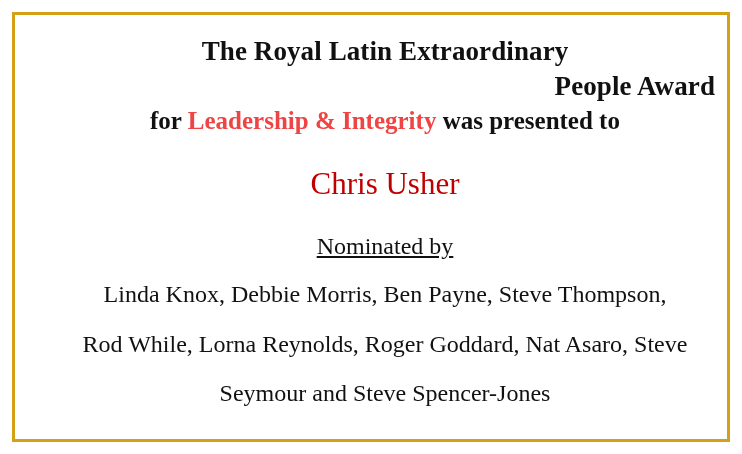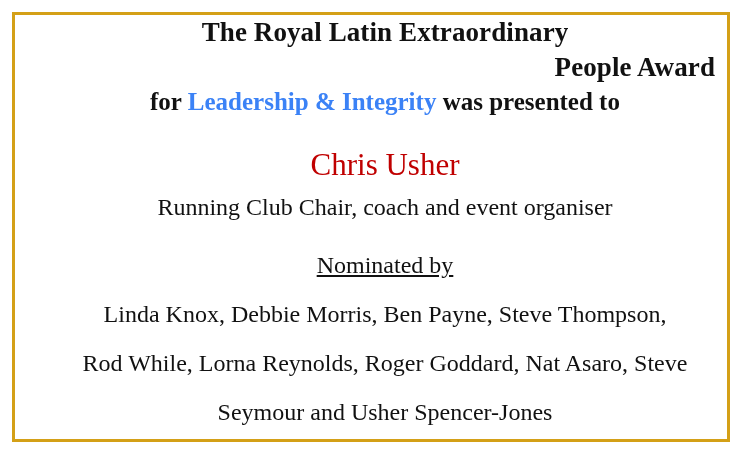--- a/index.html
+++ b/index.html
@@ -52,21 +52,21 @@
     display: block;
     text-align: right;
   }
   .presented-line {
     font-size: 25px;
     font-weight: bold;
     margin: 2px 0 0 0;
     line-height: 1.3;
   }
   .accent {
-    color: #3b82f6;
+    color: #ef4444;
   }
   .recipient-block {
     margin-top: 26px;
   }
   .recipient-name {
     font-size: 31px;
     font-weight: normal;
     color: #c00000;
     line-height: 1.3;
     margin: 0;
@@ -108,26 +108,25 @@
       <span>The Royal Latin Extraordinary</span>
       <span class="line2">People Award</span>
     </h1>
 
     <p class="presented-line">
       <span>for </span><span class="accent">Leadership &amp; Integrity</span><span> was presented to</span>
     </p>
 
     <div class="recipient-block">
       <p class="recipient-name">Chris Usher</p>
-      <p class="recipient-role">Running Club Chair, coach and event organiser</p>
     </div>
 
     <div class="nomination-block">
       <p class="nominated-by-label">Nominated by</p>
       <p class="nominators">
         <span>Linda Knox, Debbie Morris, Ben Payne, Steve Thompson,</span>
         <span>Rod While, Lorna Reynolds, Roger Goddard, Nat Asaro, Steve</span>
-        <span>Seymour and Usher Spencer-Jones</span>
+        <span>Seymour and Steve Spencer-Jones</span>
       </p>
     </div>
 
   </div>
 </div>
 
 </body></html>

